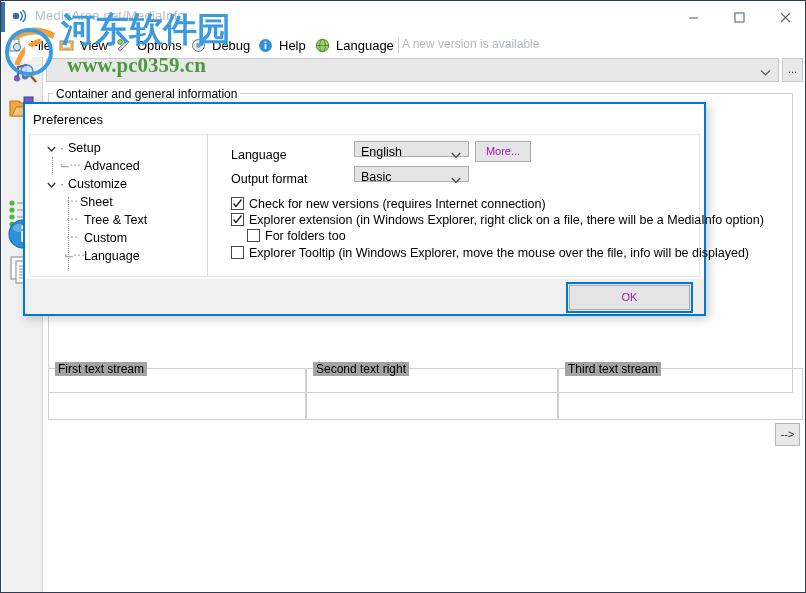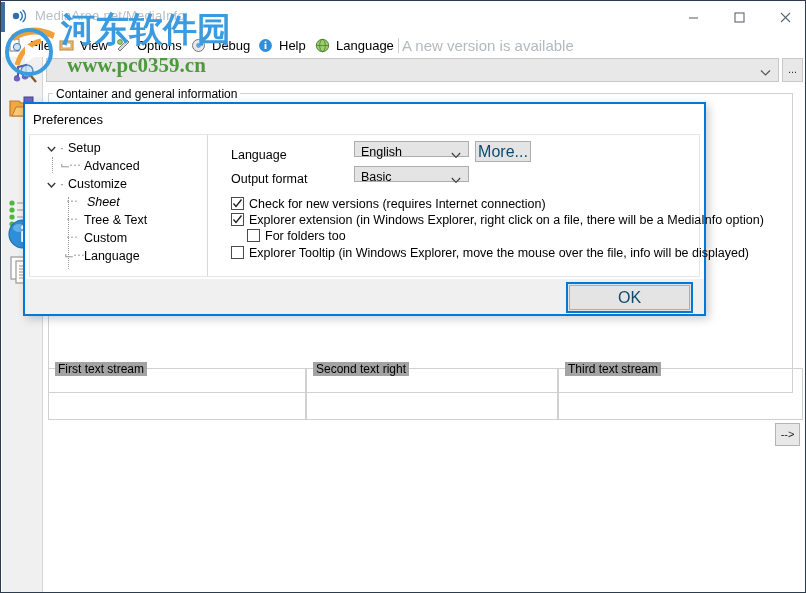--- a/index.html
+++ b/index.html
@@ -85,21 +85,21 @@
     color: #000;
   }
   .menu-icon {
     position: absolute;
     top: 4px;
     width: 15px; height: 15px;
   }
   #menu-note {
     position: absolute;
     top: 3px; left: 400px;
-    font-size: 15px;
+    font-size: 12px;
     color: #b4b9be;
     white-space: nowrap;
   }
   #menu-sep {
     position: absolute;
     left: 396px; top: 4px;
     width: 1px; height: 15px;
     background: #c9ced3;
   }
 
@@ -349,23 +349,23 @@
   }
   .combo-arrow {
     position: absolute;
     right: 7px; top: 6px;
   }
   .btn {
     position: absolute;
     background: #e4e4e4;
     border: 1px solid #adadad;
     box-sizing: border-box;
-    font-size: 16px;
+    font-size: 11px;
     text-align: center;
-    color: #0c4a6e;
+    color: #a21caf;
   }
   .cb-row {
     position: absolute;
     font-size: 12.5px;
     white-space: nowrap;
     height: 16px;
     line-height: 16px;
   }
   .cbox {
     position: absolute;
@@ -628,21 +628,21 @@
             <svg width="9" height="7" viewBox="0 0 9 7" style="vertical-align:middle;">
               <polyline points="0.8,1 4.5,5 8.2,1" fill="none" stroke="#333" stroke-width="1.3"></polyline>
             </svg>
           </span>
           <span class="tree-dot" style="left:16px; top:0;">·</span>
           <span style="position:absolute; left:24px; top:0;">Customize</span>
         </div>
 
         <div class="tree-node" style="left:30px; top:59px;">
           <span class="tree-elbow" style="left:6px; top:-1px;">⋯</span>
-          <span style="position:absolute; left:27px; top:0;font-style:italic;">Sheet</span>
+          <span style="position:absolute; left:20px; top:0;">Sheet</span>
         </div>
 
         <div class="tree-node" style="left:30px; top:77px;">
           <span class="tree-elbow" style="left:6px; top:-1px;">⋯</span>
           <span style="position:absolute; left:24px; top:0;">Tree &amp; Text</span>
         </div>
 
         <div class="tree-node" style="left:30px; top:95px;">
           <span class="tree-elbow" style="left:6px; top:-1px;">⋯</span>
           <span style="position:absolute; left:24px; top:0;">Custom</span>

